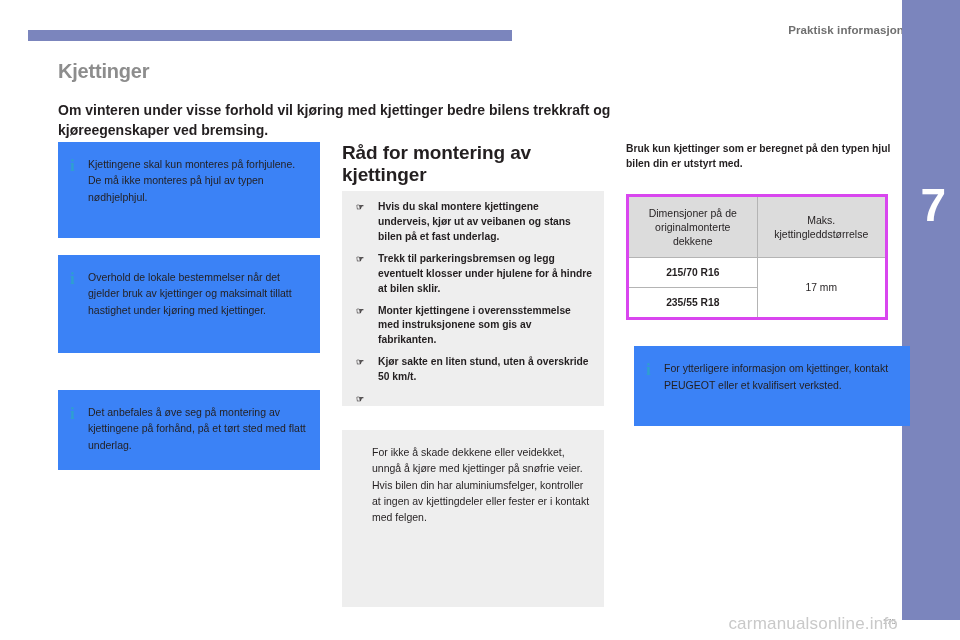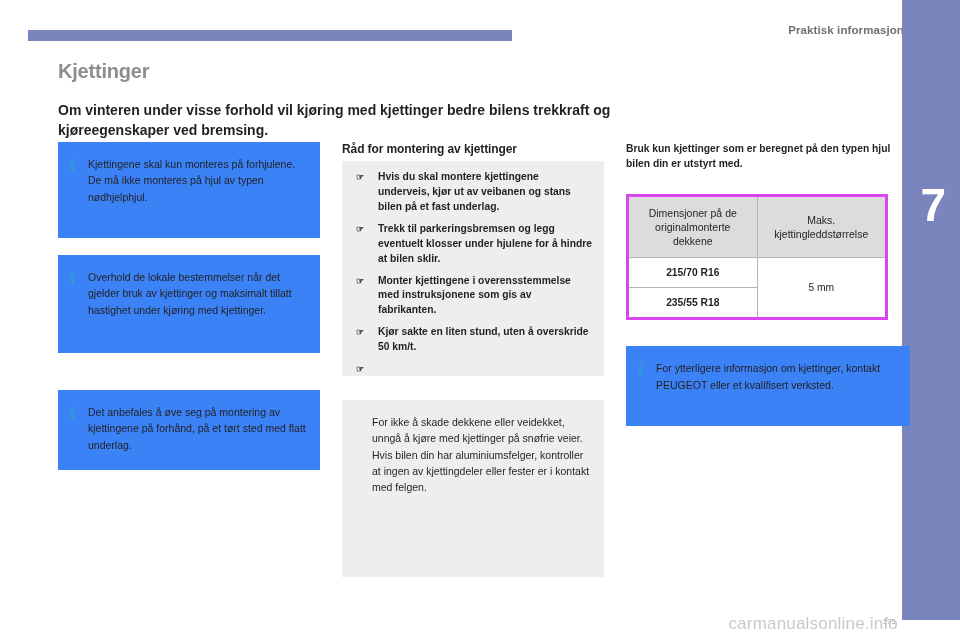--- a/index.html
+++ b/index.html
@@ -70,21 +70,21 @@
     font-size: 17px;
     line-height: 1;
   }
   .info-box .i-icon::before { content: "i"; }
   .info-text {
     font-size: 10.5px; color: #231f20; line-height: 1.55;
   }
 
   
   .sub-heading {
-    font-size: 12px; font-weight: bold; color: #231f20;
+    font-size: 19px; font-weight: bold; color: #231f20;
     margin-bottom: 9px; letter-spacing: -0.1px;
   }
   .bullet-panel {
     background: #eeeeee;
     padding: 9px 12px 14px 12px;
     margin-top: -4px;
   }
   .bullet-row {
     position: relative;
     padding-left: 24px;
@@ -124,21 +124,21 @@
     width: 50%;
   }
   table.spec td {
     border: 1px solid #b4b4b4;
     font-size: 10.3px; font-weight: bold; color: #231f20;
     padding: 9px 6px; text-align: center;
   }
   table.spec td.maks {
     font-weight: normal;
   }
-  .right-info-wrap { margin-top: 26px; }
+  .right-info-wrap { margin-top: 26px; margin-left: 8px; }
 
   
   .footer-page {
     position: absolute; right: 64px; bottom: 14px;
     font-size: 8px; color: #9a9a9a;
   }
   .watermark {
     position: absolute; right: 62px; bottom: 6px;
     font-size: 17px; color: #c9c9c9; font-weight: normal;
     letter-spacing: 0.2px;
@@ -218,21 +218,21 @@
     <table class="spec">
       <thead>
         <tr>
           <th>Dimensjoner på de originalmonterte dekkene</th>
           <th>Maks. kjettingleddstørrelse</th>
         </tr>
       </thead>
       <tbody>
         <tr>
           <td>215/70 R16</td>
-          <td class="maks" rowspan="2">5 mm</td>
+          <td class="maks" rowspan="2">17 mm</td>
         </tr>
         <tr>
           <td>235/55 R18</td>
         </tr>
       </tbody>
     </table>
 
     <div class="right-info-wrap">
       <div class="info-box" style="min-height:80px;">
         <span class="i-icon"></span>

